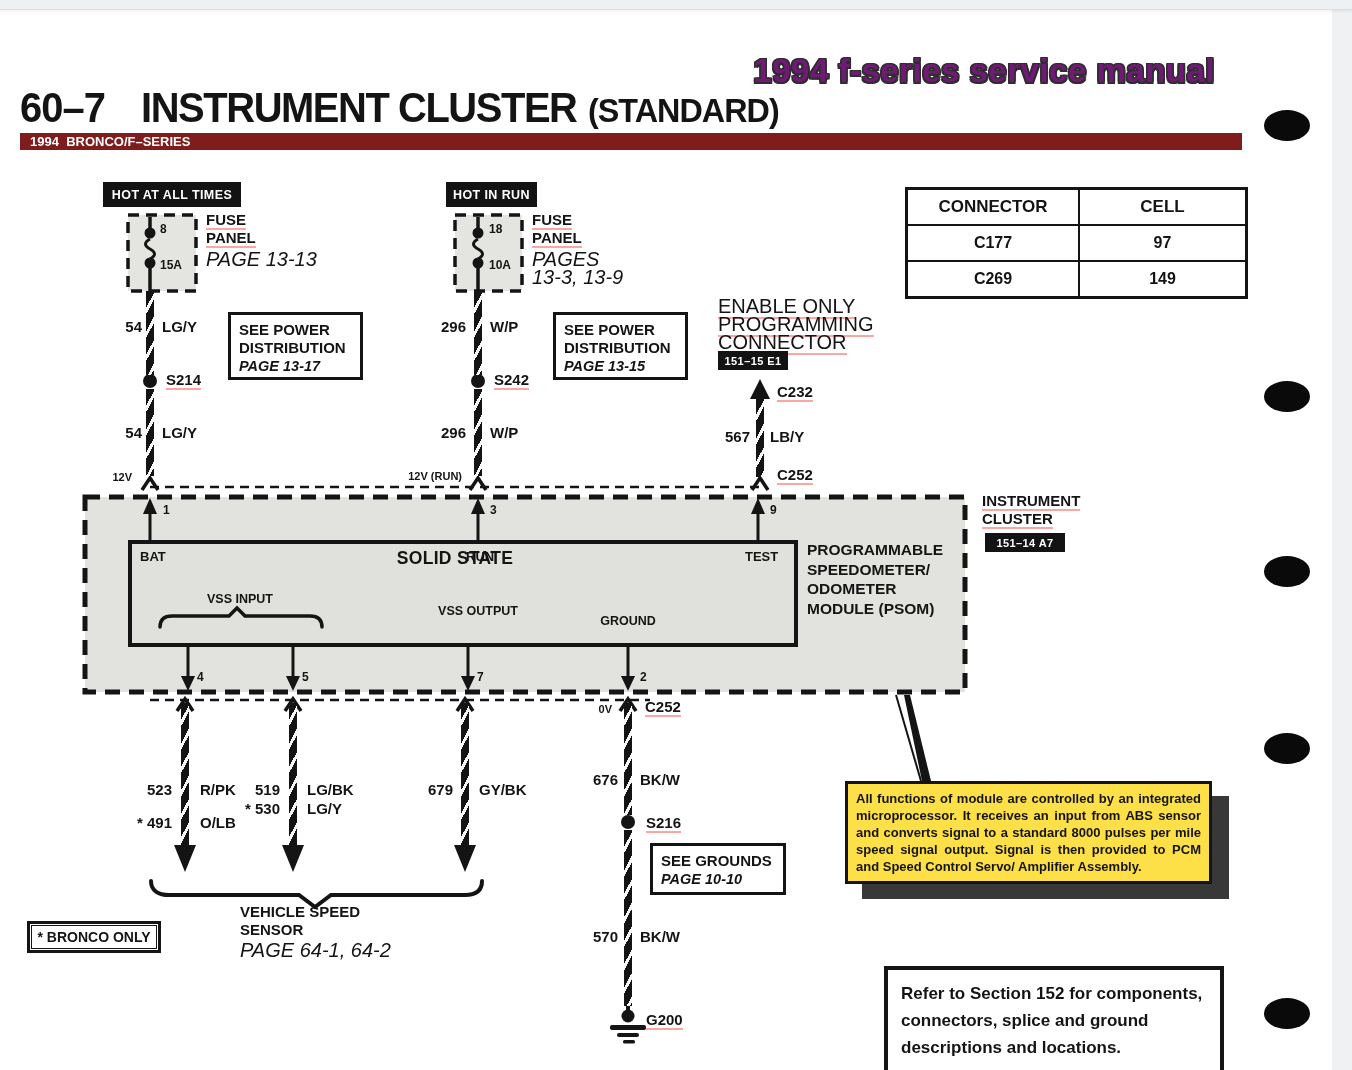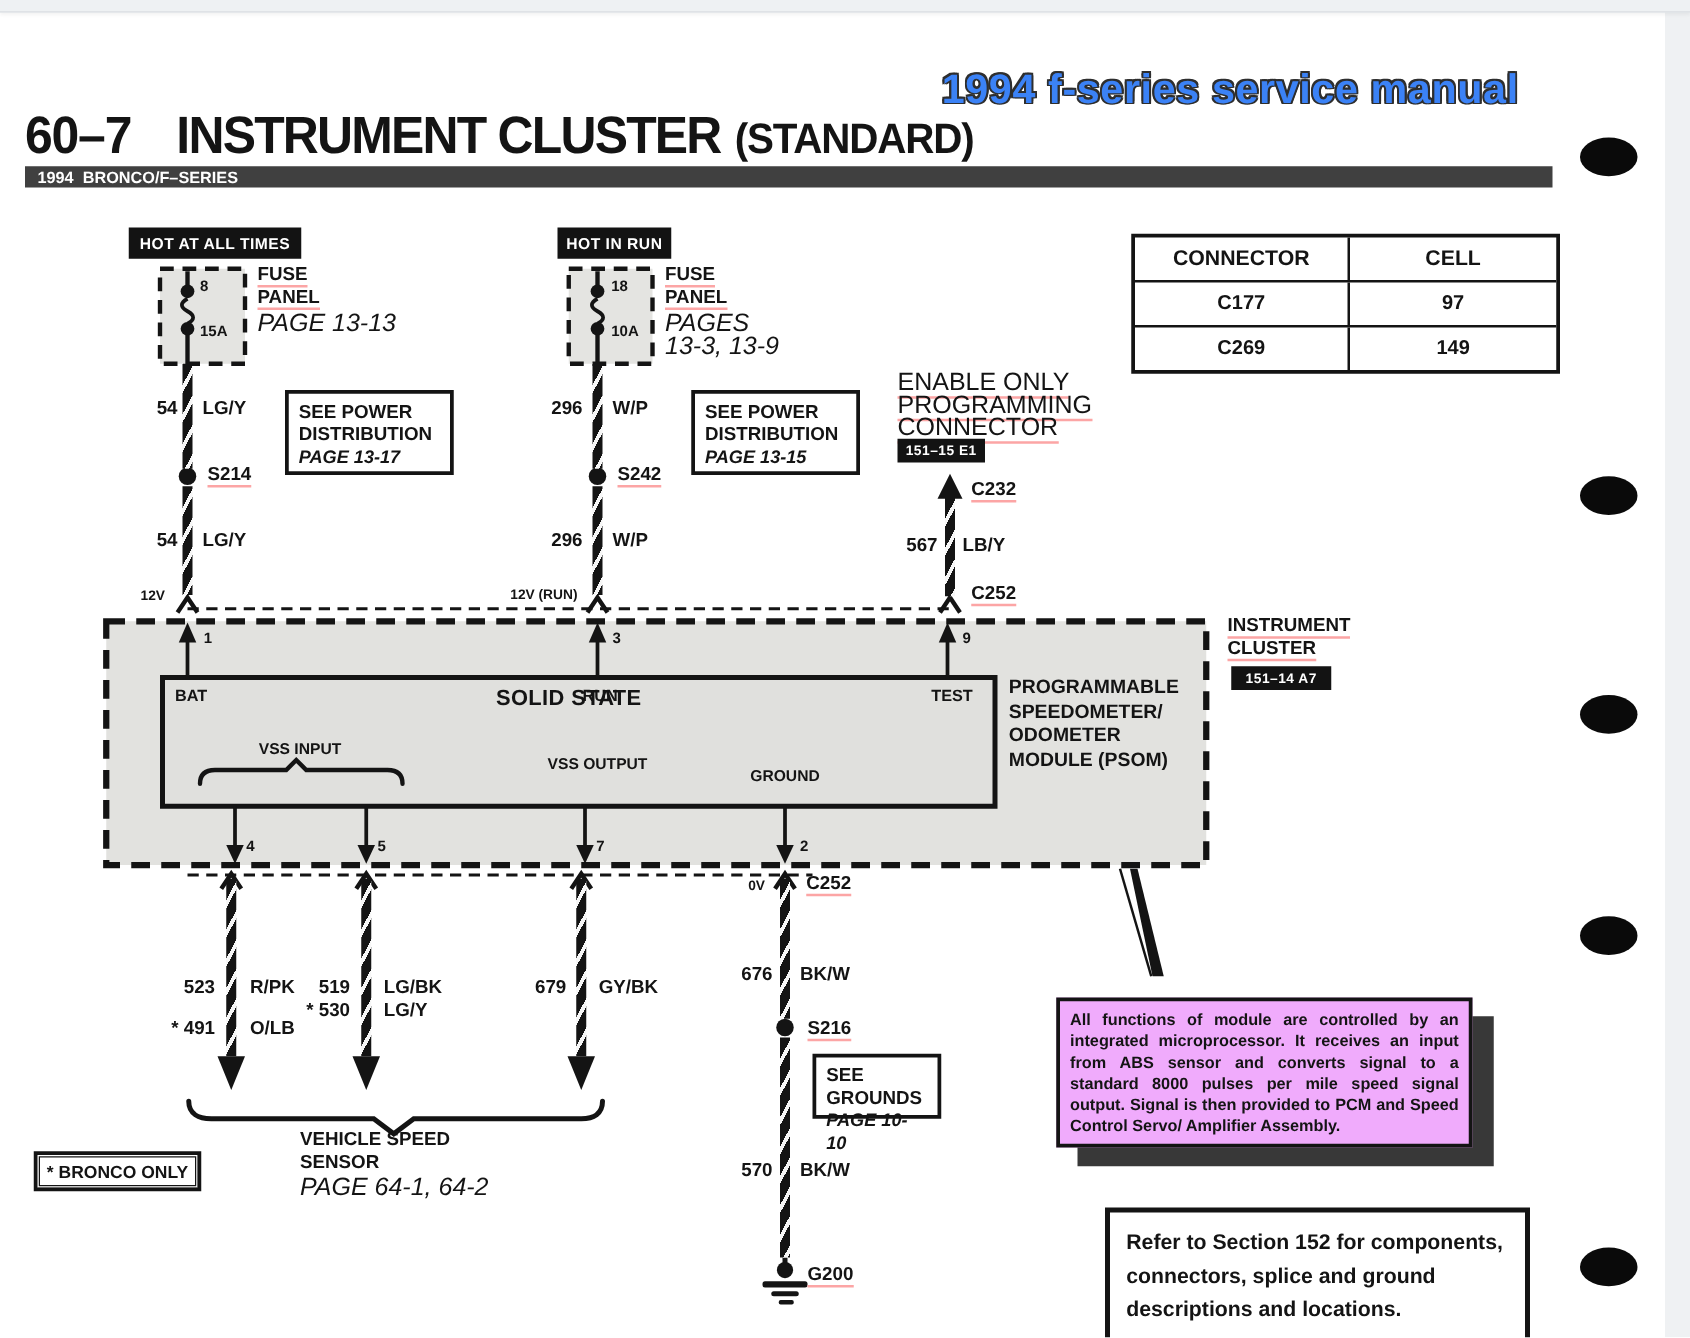--- a/index.html
+++ b/index.html
@@ -22,39 +22,39 @@
             display:flex;align-items:center;justify-content:center;z-index:3;letter-spacing:.4px;}
   .obox{position:absolute;background:#fff;border:3px solid #141414;z-index:3;padding:6px 8px;}
   .obox .l1{font-size:15px;font-weight:bold;line-height:18px;}
   .obox .l2{font-size:14.5px;font-style:italic;font-weight:bold;line-height:18px;}
   #svgLayer{position:absolute;left:0;top:0;z-index:1;}
   .chrome-top{position:absolute;left:0;top:0;width:1352px;height:9px;background:#eef1f3;
               border-bottom:1px solid #dadde2;box-shadow:0 2px 3px rgba(0,0,0,.05);z-index:6;}
   .chrome-right{position:absolute;left:1332px;top:9px;width:20px;height:1061px;background:#eff1f3;z-index:4;}
   .hole{position:absolute;width:46px;height:31px;background:#0a0a0a;border-radius:50%;z-index:5;}
   .watermark{position:absolute;left:700px;top:52px;width:515px;text-align:right;z-index:3;
-     font-size:33px;font-weight:bold;letter-spacing:.5px;color:#3b82f6;
+     font-size:33px;font-weight:bold;letter-spacing:.5px;color:#701a75;
      text-shadow:-1.5px -1.5px 0 #2e2e2e,1.5px -1.5px 0 #2e2e2e,-1.5px 1.5px 0 #2e2e2e,
                  1.5px 1.5px 0 #2e2e2e,-1.5px 0 0 #2e2e2e,1.5px 0 0 #2e2e2e,
                  0 -1.5px 0 #2e2e2e,0 1.5px 0 #2e2e2e;}
   .title{position:absolute;left:20px;top:84px;display:flex;align-items:baseline;z-index:3;
          transform:scaleX(.95);transform-origin:left;}
   .title .code{font-size:42px;font-weight:bold;letter-spacing:-1px;margin-right:38px;}
   .title .main{font-size:42px;font-weight:bold;letter-spacing:-1.5px;margin-right:12px;}
   .title .qual{font-size:34px;font-weight:bold;letter-spacing:-1px;}
-  .modelbar{position:absolute;left:20px;top:133px;width:1222px;height:17px;background:#404040;color:#fff;
+  .modelbar{position:absolute;left:20px;top:133px;width:1222px;height:17px;background:#7f1d1d;color:#fff;
             font-size:13px;font-weight:bold;display:flex;align-items:center;padding-left:10px;
             white-space:pre;z-index:3;box-sizing:border-box;}
   .ctable{position:absolute;left:905px;top:187px;width:337px;border:3px solid #141414;background:#fff;z-index:3;}
   .crow{display:grid;grid-template-columns:172px 1fr;}
   .crow>div{height:34px;display:flex;align-items:center;justify-content:center;font-weight:bold;font-size:16px;}
   .crow>div:first-child{border-right:2.5px solid #141414;}
   .crow+.crow{border-top:2.5px solid #141414;}
   .crow.head>div{font-size:17px;}
-  .psom-note{position:absolute;left:845px;top:798px;width:333px;background:#f0abfc;border:3px solid #141414;
+  .psom-note{position:absolute;left:845px;top:781px;width:367px;background:#fde047;border:3px solid #141414;
      box-shadow:17px 15px 0 #383838;padding:6px 8px;font-size:13px;font-weight:bold;line-height:17px;
      text-align:justify;z-index:3;box-sizing:border-box;}
   .refer-box{position:absolute;left:884px;top:966px;width:340px;background:#fff;border:4px solid #141414;
      padding:10px 13px;font-size:17px;font-weight:bold;line-height:27px;z-index:3;box-sizing:border-box;}
   .bronco{position:absolute;left:27px;top:921px;width:128px;height:26px;border:3px solid #141414;
      display:flex;align-items:center;justify-content:center;font-size:14px;font-weight:bold;z-index:3;
      box-shadow:inset 0 0 0 1px #fff,inset 0 0 0 2px #141414;}
 </style>
 </head>
 <body>
@@ -257,21 +257,21 @@
   </div>
   <div class="abs z3 t15" style="left:982px;top:492px;"><span class="u">INSTRUMENT</span></div>
   <div class="abs z3 t15" style="left:982px;top:510px;"><span class="u">CLUSTER</span></div>
   <div class="blackbox" style="left:985px;top:533px;width:80px;height:19px;font-size:11px;">151–14 A7</div>
 
   <div class="abs z3 t11 right" style="left:578px;top:703px;width:34px;">0V</div>
   <div class="abs z3 t15" style="left:645px;top:698px;"><span class="u">C252</span></div>
   <div class="abs z3 t15 right" style="left:584px;top:771px;width:34px;">676</div>
   <div class="abs z3 t15" style="left:640px;top:771px;">BK/W</div>
   <div class="abs z3 t15" style="left:646px;top:814px;"><span class="u">S216</span></div>
-  <div class="obox" style="left:650px;top:843px;width:103px;height:52px;box-sizing:border-box;border-width:3px;">
+  <div class="obox" style="left:650px;top:843px;width:136px;height:52px;box-sizing:border-box;border-width:3px;">
     <div class="l1">SEE GROUNDS</div>
     <div class="l2">PAGE 10-10</div>
   </div>
   <div class="abs z3 t15 right" style="left:584px;top:928px;width:34px;">570</div>
   <div class="abs z3 t15" style="left:640px;top:928px;">BK/W</div>
   <div class="abs z3 t15" style="left:646px;top:1011px;"><span class="u">G200</span></div>
 
   <div class="abs z3 t15 right" style="left:138px;top:781px;width:34px;">523</div>
   <div class="abs z3 t15" style="left:200px;top:781px;">R/PK</div>
   <div class="abs z3 t15 right" style="left:118px;top:814px;width:54px;">* 491</div>

